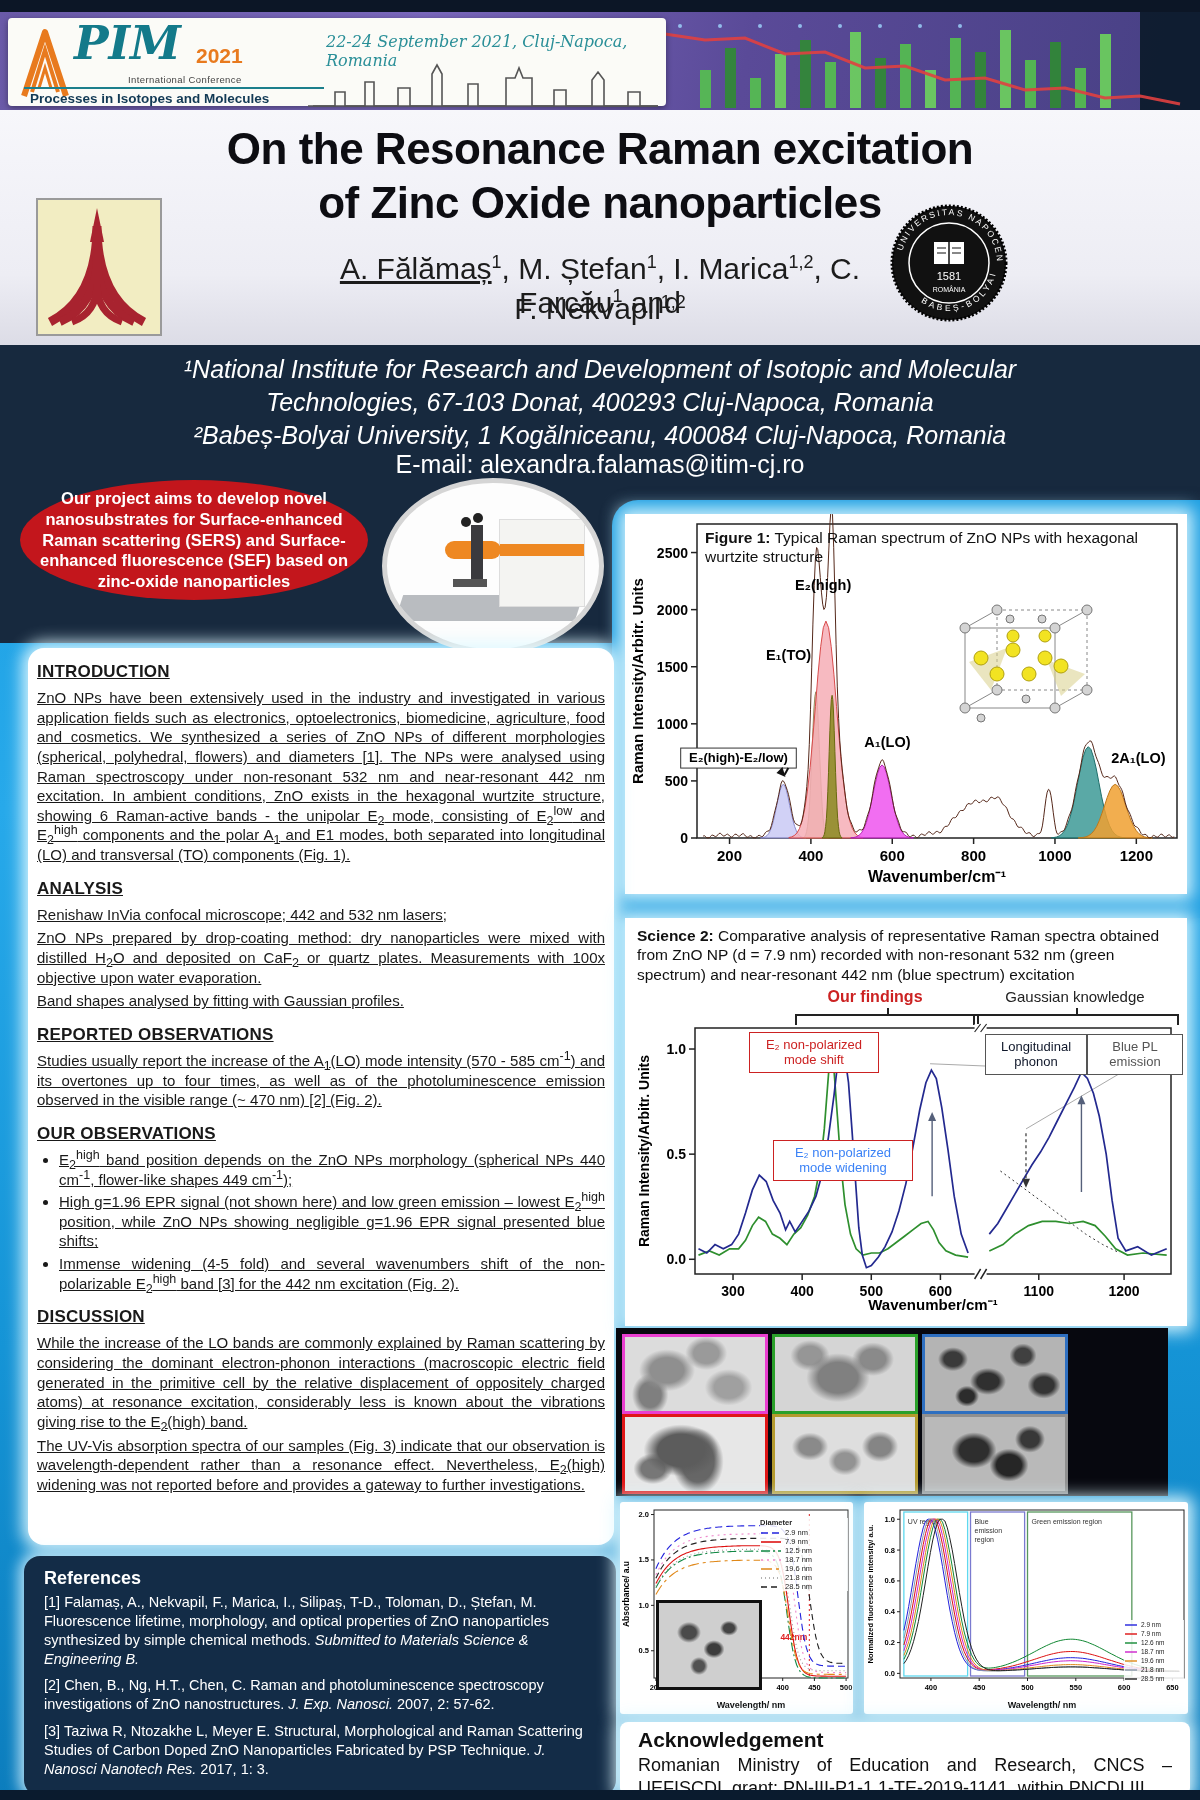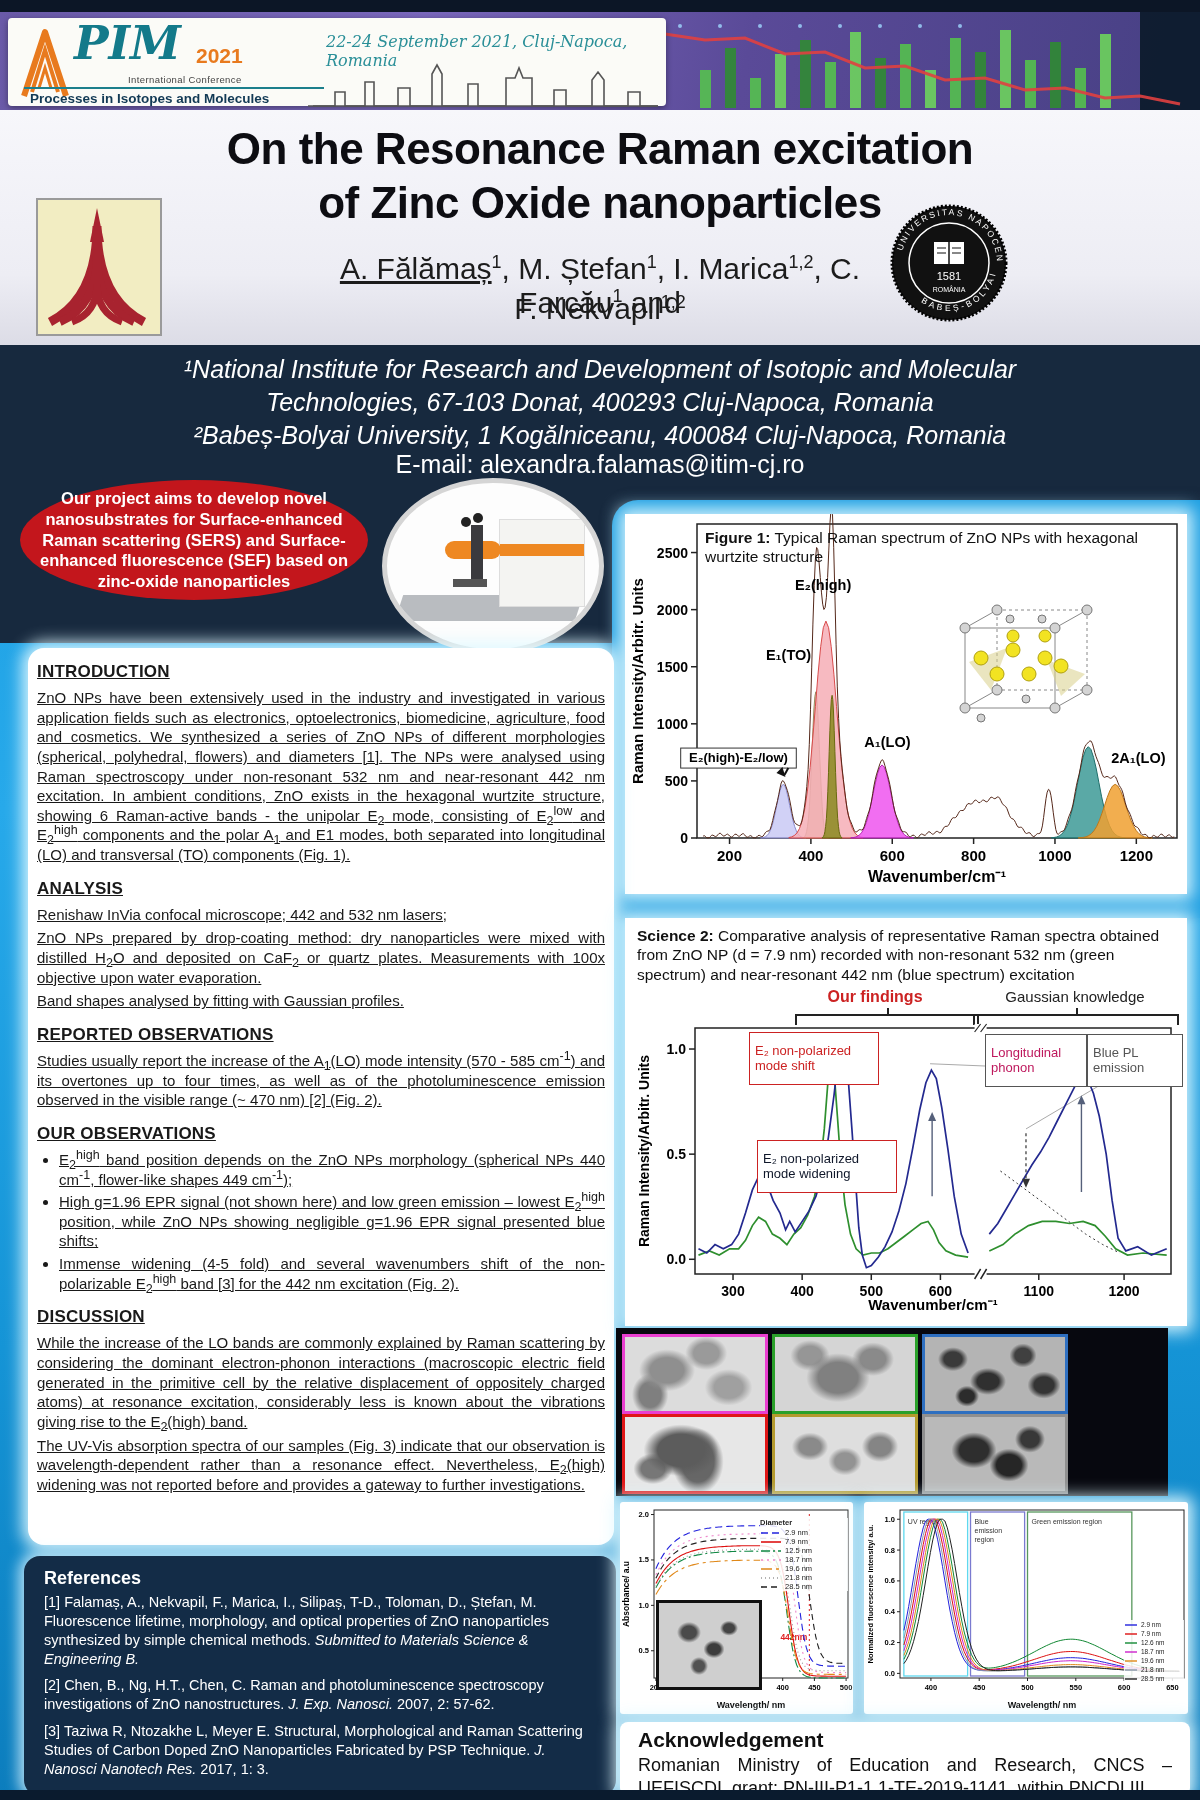--- a/index.html
+++ b/index.html
@@ -50,21 +50,21 @@
   #refs-panel{left:24px;top:1556px;width:592px;height:240px;background:#132c47;border-radius:16px;color:#fff;box-shadow:0 0 14px 5px rgba(220,245,255,.8);}
   #refs-panel h3{margin:12px 0 4px 20px;font-size:18px;}
   #refs-panel p{margin:0 0 8px 0;padding:0 20px;font-size:14.5px;line-height:1.3;text-align:left;}
   
   #fig2-panel{left:625px;top:918px;width:562px;height:408px;}
   #fig2-caption{left:12px;top:8px;width:538px;font-size:15.5px;color:#111;line-height:1.25;}
   .bracket-label{position:absolute;text-align:center;font-size:16px;font-weight:bold;}
   .brkt{position:absolute;height:9px;border-top:2px solid #222;border-left:2px solid #222;border-right:2px solid #222;}
   .brkt:after{content:'';position:absolute;left:50%;top:-8px;height:8px;border-left:2px solid #222;}
   #fig2-chart{left:8px;top:104px;width:546px;height:296px;}
-  .f2box{position:absolute;border:1.6px solid;background:#fff;font-size:13px;line-height:1.12;text-align:left;padding:11px 5px;}
+  .f2box{position:absolute;border:1.6px solid;background:#fff;font-size:13px;line-height:1.12;text-align:center;padding:5px 5px;}
   
   #sem-backdrop{left:616px;top:1328px;width:552px;height:168px;background:#07080f;}
   .sem-tile{position:absolute;width:140px;height:74px;border:3px solid #fff;box-sizing:content-box;}
   .sem-bg1{background:radial-gradient(40px 30px at 30% 45%,#8f8f8f 0 42%,rgba(140,140,140,0) 70%),radial-gradient(30px 24px at 58% 22%,#9a9a9a 0 42%,rgba(150,150,150,0) 70%),radial-gradient(26px 30px at 18% 78%,#7f7f7f 0 42%,rgba(140,140,140,0) 70%),radial-gradient(34px 26px at 74% 68%,#a0a0a0 0 42%,rgba(160,160,160,0) 70%),#dcdcdc;}
   .sem-bg2{background:radial-gradient(44px 34px at 45% 55%,#808080 0 45%,rgba(130,130,130,0) 72%),radial-gradient(28px 22px at 25% 25%,#969696 0 42%,rgba(150,150,150,0) 70%),radial-gradient(30px 24px at 70% 30%,#8a8a8a 0 42%,rgba(140,140,140,0) 70%),#d5d5d5;}
   .sem-bg3{background:radial-gradient(20px 16px at 20% 30%,#3a3a3a 0 45%,rgba(60,60,60,0) 75%),radial-gradient(24px 18px at 45% 60%,#303030 0 45%,rgba(50,50,50,0) 75%),radial-gradient(18px 16px at 70% 25%,#404040 0 45%,rgba(60,60,60,0) 75%),radial-gradient(22px 18px at 85% 65%,#343434 0 45%,rgba(50,50,50,0) 75%),radial-gradient(16px 14px at 30% 80%,#2c2c2c 0 45%,rgba(40,40,40,0) 75%),#b4b4b4;}
   .sem-bg4{background:radial-gradient(52px 36px at 40% 45%,#5c5c5c 0 45%,rgba(90,90,90,0) 72%),radial-gradient(36px 46px at 52% 60%,#666 0 45%,rgba(100,100,100,0) 72%),radial-gradient(28px 22px at 20% 70%,#777 0 42%,rgba(120,120,120,0) 70%),#e7e7e7;}
   .sem-bg5{background:radial-gradient(26px 20px at 25% 40%,#8a8a8a 0 42%,rgba(140,140,140,0) 70%),radial-gradient(24px 20px at 50% 60%,#939393 0 42%,rgba(150,150,150,0) 70%),radial-gradient(26px 22px at 75% 40%,#858585 0 42%,rgba(130,130,130,0) 70%),#dedede;}
   .sem-bg6{background:radial-gradient(30px 24px at 35% 45%,#2e2e2e 0 48%,rgba(40,40,40,0) 75%),radial-gradient(26px 22px at 60% 65%,#262626 0 48%,rgba(40,40,40,0) 75%),radial-gradient(20px 18px at 75% 30%,#383838 0 45%,rgba(60,60,60,0) 75%),#b9b9b9;}
   #fig3-box{left:1072px;top:1332px;width:116px;height:160px;border-radius:10px;font-size:12.5px;color:#111;text-align:center;display:flex;align-items:center;padding:4px 6px;box-sizing:border-box;line-height:1.25;}
@@ -372,22 +372,22 @@
           <polygon points="299.1210918114144,90.10256410256414 295.1210918114144,99.10256410256414 303.1210918114144,99.10256410256414" fill="#55607a"></polygon>
           <line x1="448.4325581395349" y1="170" x2="448.4325581395349" y2="81.2820512820513" stroke="#55607a" stroke-width="1.4"></line>
           <polygon points="448.4325581395349,73.2820512820513 444.4325581395349,82.2820512820513 452.4325581395349,82.2820512820513" fill="#55607a"></polygon>
           <line x1="392.9860465116279" y1="111.12820512820517" x2="392.9860465116279" y2="157.7948717948718" stroke="#333" stroke-width="1.2" stroke-dasharray="3,3"></line>
           <polygon points="392.9860465116279,165.7948717948718 388.9860465116279,156.7948717948718 396.9860465116279,156.7948717948718" fill="#333"></polygon>
           <line x1="187.81935483870967" y1="132.15384615384616" x2="212.706699751861" y2="132.15384615384616" stroke="#111" stroke-width="1.5"></line>
           <polygon points="187.81935483870967,132.15384615384616 195.81935483870967,128.15384615384616 195.81935483870967,136.15384615384616" fill="#111"></polygon>
           <polygon points="212.706699751861,132.15384615384616 204.706699751861,128.15384615384616 204.706699751861,136.15384615384616" fill="#111"></polygon>
         </svg>
       <div class="f2box" style="left: 116px; top: 10px; width: 118px; border-color: rgb(204, 34, 34); color: rgb(204, 34, 34);">E₂ non-polarized mode shift</div>
-      <div class="f2box" style="left: 124px; top: 118px; width: 128px; border-color: rgb(204, 34, 34); color: #0f172a;">E₂ non-polarized mode widening</div>
-      <div class="f2box" style="left: 352px; top: 12px; width: 90px; border-color: rgb(85, 85, 85); color: #be185d;">Longitudinal phonon</div>
+      <div class="f2box" style="left: 140px; top: 118px; width: 128px; border-color: rgb(204, 34, 34); color: #3b82f6;">E₂ non-polarized mode widening</div>
+      <div class="f2box" style="left: 352px; top: 12px; width: 90px; border-color: rgb(85, 85, 85); color: #0f172a;">Longitudinal phonon</div>
       <div class="f2box" style="left: 454px; top: 12px; width: 84px; border-color: rgb(85, 85, 85); color: rgb(85, 85, 85);">Blue PL emission</div>
     </div>
   </div>
 
   <div id="sem-backdrop" class="abs"></div>
   <div class="sem-tile sem-bg1 abs" style="left: 622px; top: 1334px; border-color: rgb(233, 63, 208);"></div>
   <div class="sem-tile sem-bg2 abs" style="left: 772px; top: 1334px; border-color: rgb(42, 160, 42);"></div>
   <div class="sem-tile sem-bg3 abs" style="left: 922px; top: 1334px; border-color: rgb(46, 111, 192);"></div>
   <div class="sem-tile sem-bg4 abs" style="left: 622px; top: 1414px; border-color: rgb(224, 22, 22);"></div>
   <div class="sem-tile sem-bg5 abs" style="left: 772px; top: 1414px; border-color: rgb(180, 154, 46);"></div>

